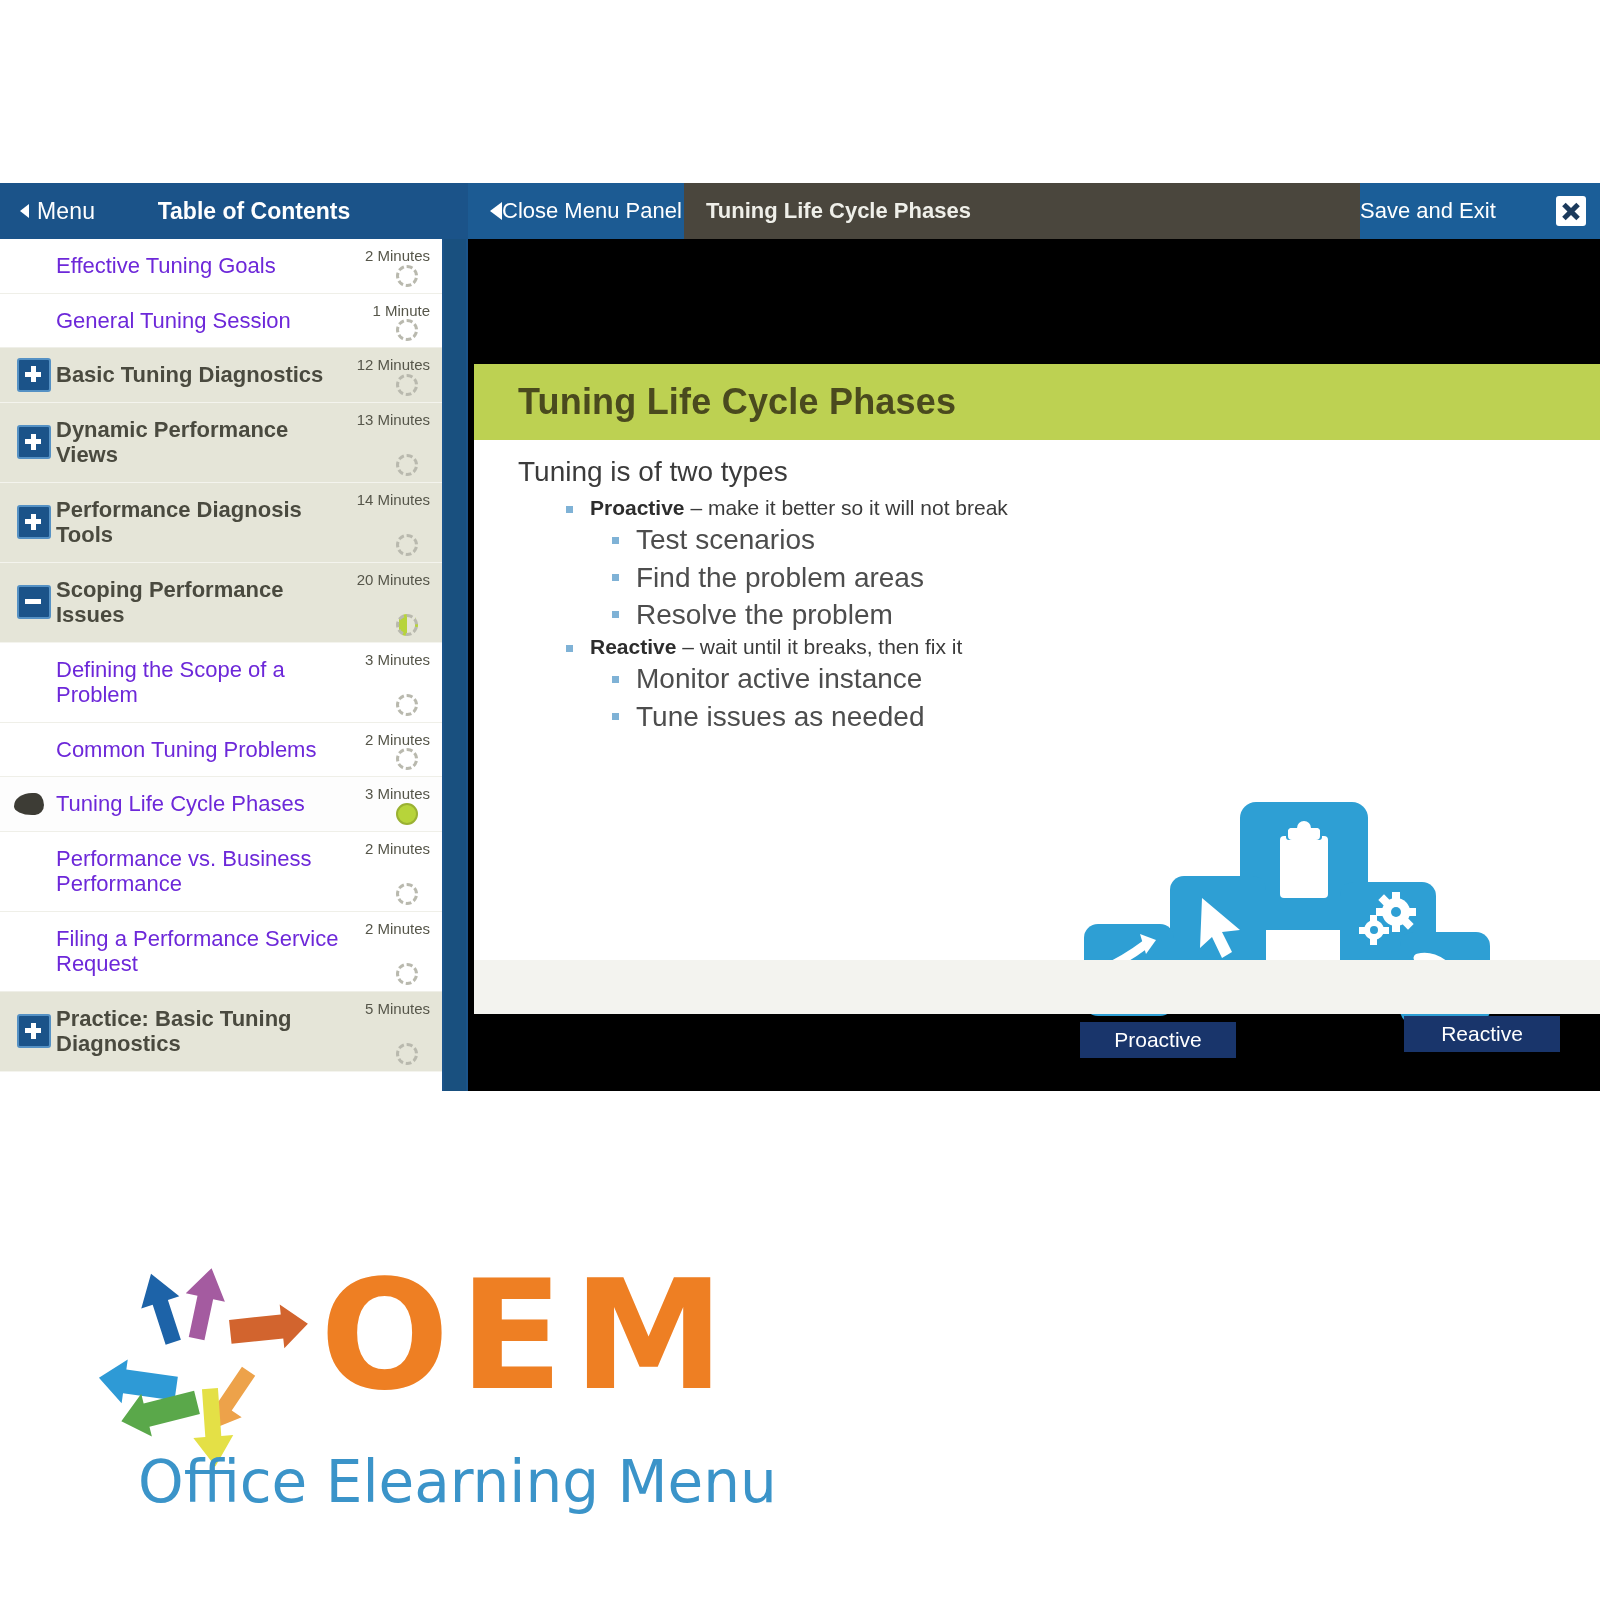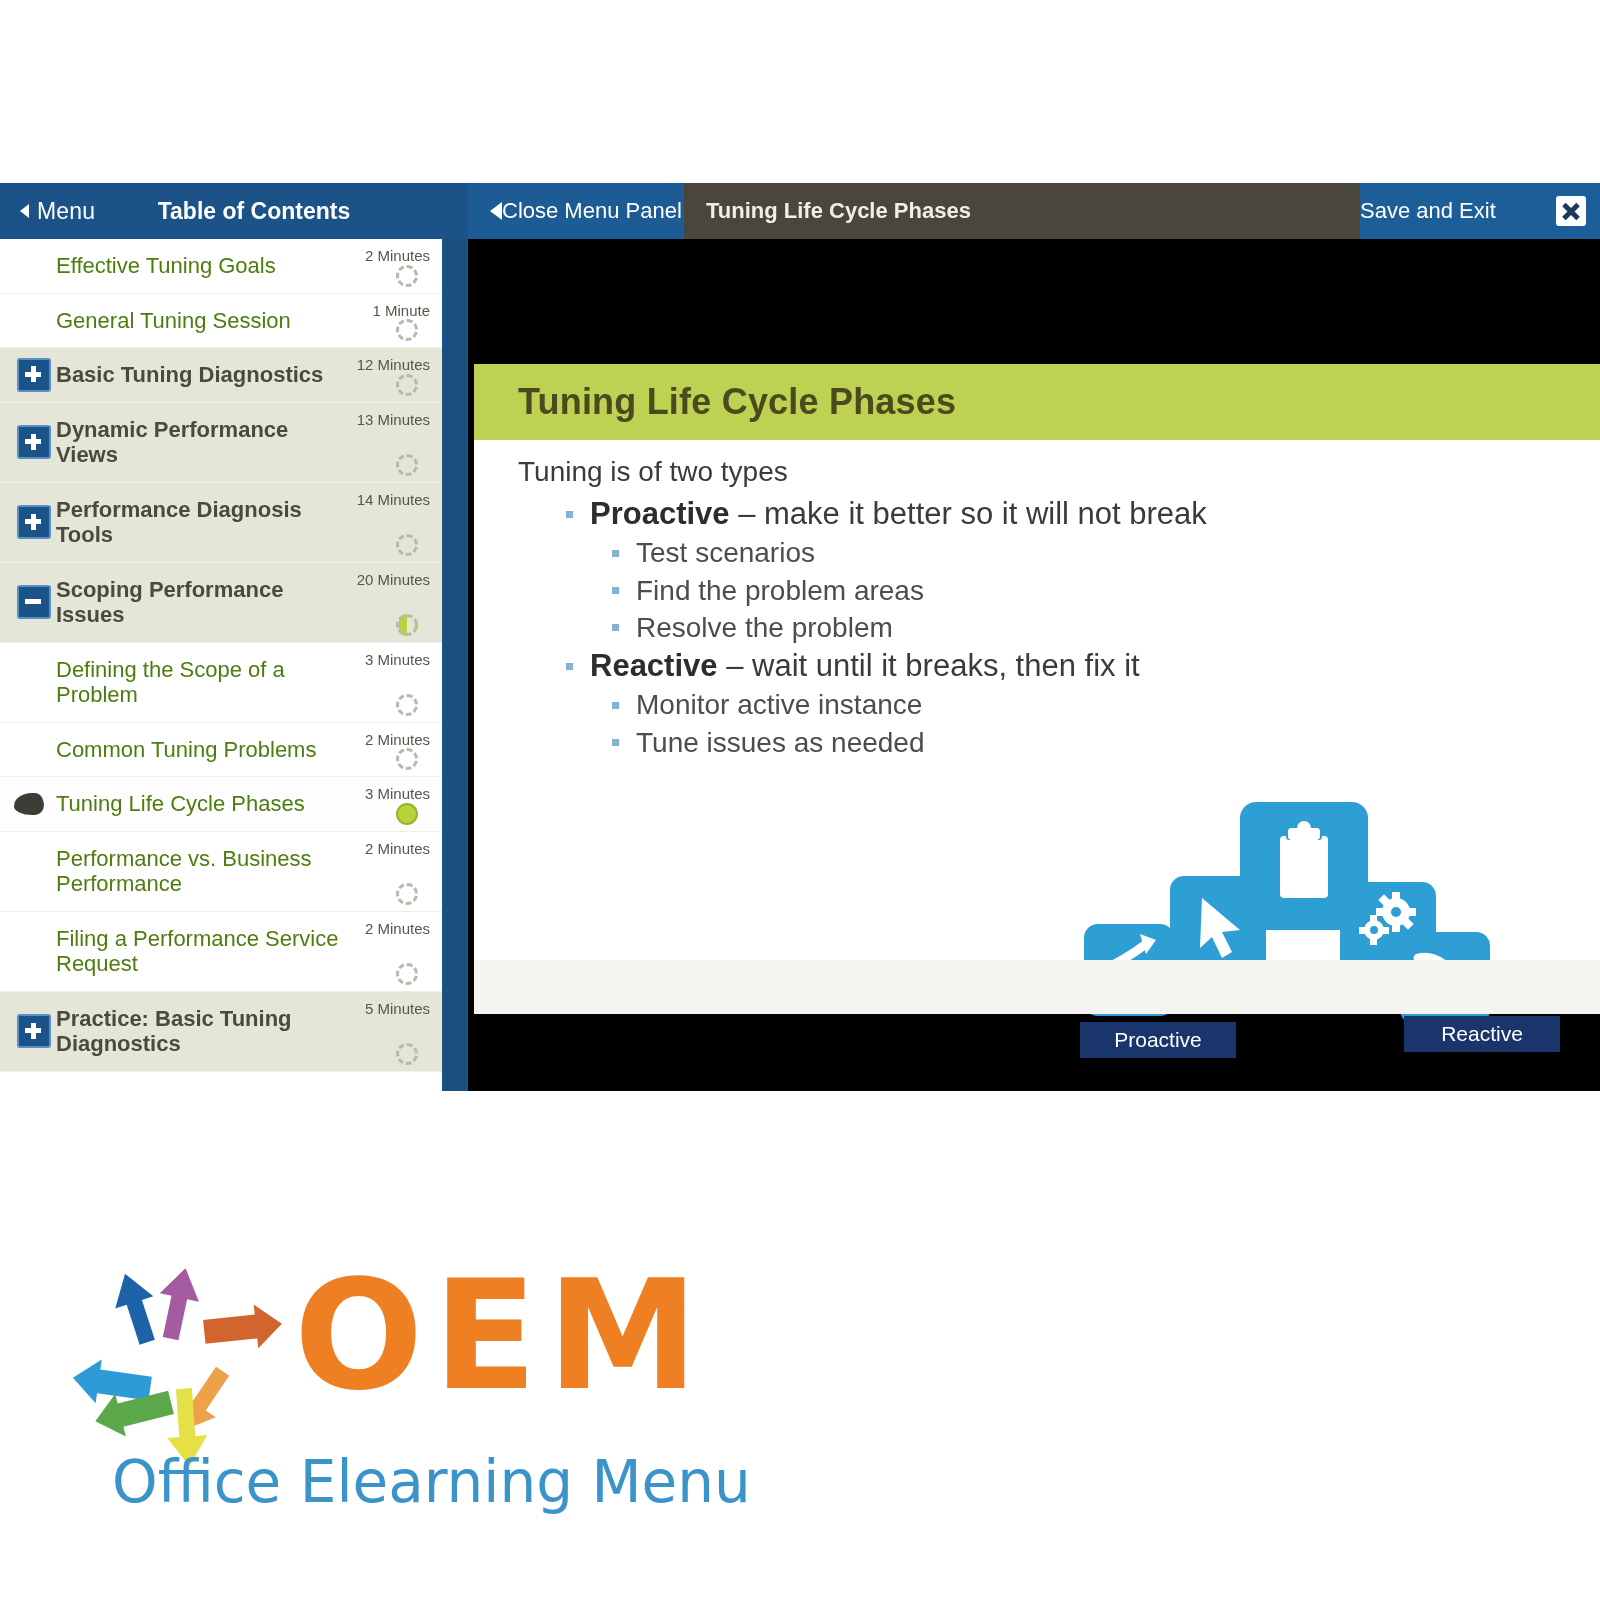--- a/index.html
+++ b/index.html
@@ -32,21 +32,21 @@
   .close-x:before{transform:rotate(45deg);}
   .close-x:after{transform:rotate(-45deg);}
 
   
   .toc-panel{position:absolute;left:0;top:56px;width:468px;height:852px;background:#1b5389;}
   .toc-list{position:absolute;left:0;top:0;width:442px;height:852px;background:#ffffff;overflow:hidden;}
   .row{position:relative;box-sizing:border-box;border-bottom:1px solid #efefe8;padding:14px 0 14px 0;min-height:46px;}
   .row.module{background:#e5e5d8;border-bottom:1px solid #f4f4ee;}
   .row.leaf{background:#ffffff;}
   .row.active{background:#fdfdfd;}
-  .row .label{font-size:22px;color:#4d7c0f;line-height:1.16;max-width:300px;}
+  .row .label{font-size:22px;color:#6d28d9;line-height:1.16;max-width:300px;}
   .row.leaf .label{padding-left:56px;}
   .row.module .label{padding-left:56px;color:#4a4a3f;font-weight:bold;}
   .row .mins{position:absolute;right:12px;top:8px;font-size:15px;color:#56564a;white-space:nowrap;}
 
   .expander{position:absolute;left:17px;top:50%;transform:translateY(-50%);width:30px;height:30px;background:#1b5389;border:2px solid #5591c4;border-radius:3px;}
   .expander:before{content:"";position:absolute;left:6px;top:12px;width:16px;height:5px;background:#fff;}
   .expander.plus:after{content:"";position:absolute;left:11.5px;top:6.5px;width:5px;height:16px;background:#fff;}
 
   .marker{position:absolute;left:14px;top:50%;transform:translateY(-50%);width:30px;height:22px;background:#3d3c35;border-radius:60% 30% 30% 60% / 60% 55% 45% 40%;}
 
@@ -64,38 +64,38 @@
   .slide-inner{position:absolute;left:6px;top:0;width:1126px;height:852px;background:#000;}
   .slide-white{position:absolute;left:0;top:125px;width:1126px;height:650px;background:#ffffff;}
   .slide-band{position:absolute;left:0;top:0;width:1126px;height:76px;background:#bdd152;}
   .slide-band .t{position:absolute;left:44px;top:50%;transform:translateY(-50%);font-size:36px;font-weight:bold;color:#4a4a1e;letter-spacing:.2px;}
   .slide-foot{position:absolute;left:0;top:596px;width:1126px;height:54px;background:#f3f3ef;}
 
   .body-txt{position:absolute;left:44px;top:92px;width:740px;}
   .h-line{font-size:28px;color:#3b3b3b;margin-bottom:6px;}
   ul.lvl1{list-style:none;margin:0;padding:0 0 0 46px;}
   ul.lvl2{list-style:none;margin:0;padding:0 0 0 46px;}
-  li.b1{position:relative;font-size:31px;color:#3b3b3b;line-height:1.30;padding-left:26px;}
+  li.b1{position:relative;font-size:21px;color:#3b3b3b;line-height:1.30;padding-left:26px;}
   li.b2{position:relative;font-size:28px;color:#4d4d4d;line-height:1.33;padding-left:26px;}
   li.b1:before,li.b2:before{content:"";position:absolute;left:2px;top:.56em;width:7px;height:7px;background:#7fb2d6;}
   li.b1 b{font-weight:bold;color:#2d2d2d;}
 
   
   .graphic{position:absolute;left:600px;top:420px;width:460px;height:275px;}
   .tile{position:absolute;background:#2e9fd4;border-radius:14px;}
   .tile.small{width:90px;height:92px;}
   .tile.mid{width:96px;height:98px;}
   .tile.big{width:128px;height:128px;border-radius:16px;}
   .badge{position:absolute;background:#19356b;height:36px;display:flex;align-items:center;justify-content:center;padding:0 14px;}
   .badge .bt{color:#ffffff;font-size:21px;}
 
   svg.ic{position:absolute;}
 
   
-  .logo{position:absolute;left:66px;top:1252px;width:660px;height:290px;}
+  .logo{position:absolute;left:92px;top:1252px;width:660px;height:290px;}
   .logo-arrows{position:absolute;left:0;top:10px;width:222px;height:210px;}
   .logo-oem{position:absolute;left:228px;top:8px;font-size:152px;line-height:152px;font-weight:bold;color:#ee7f23;letter-spacing:10px;font-family:"DejaVu Sans",sans-serif;}
   .logo-sub{position:absolute;left:46px;top:196px;font-size:58px;color:#3b94c9;font-family:"DejaVu Sans",sans-serif;white-space:nowrap;}
 </style>
 </head>
 <body>
 
 <div class="stage">
 
   <div class="player">

